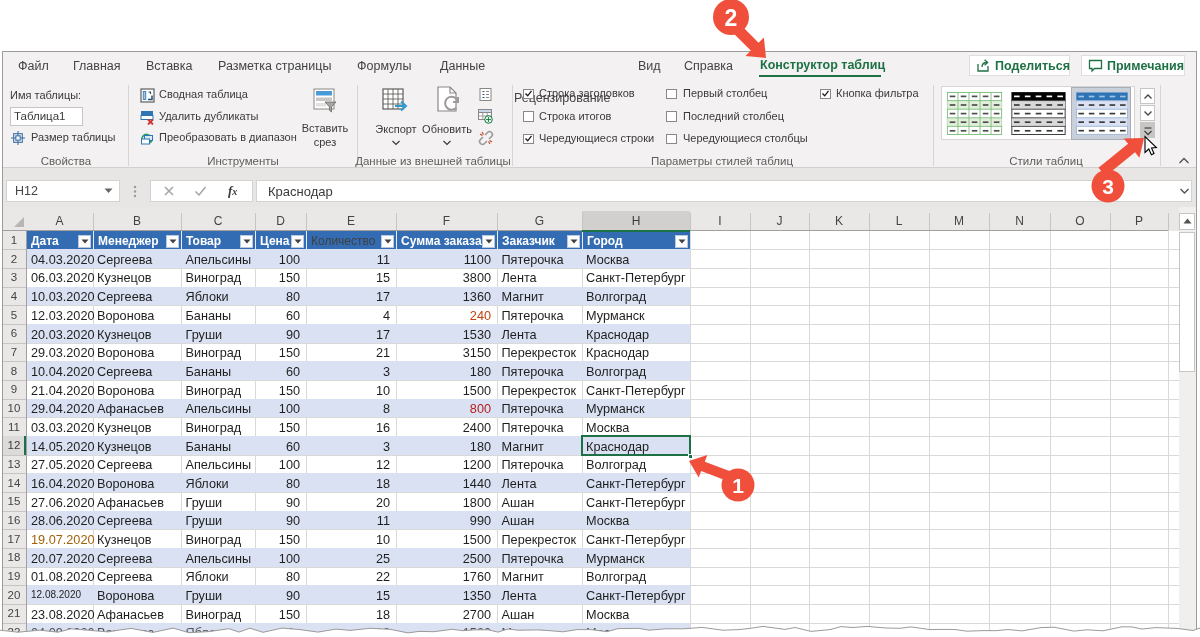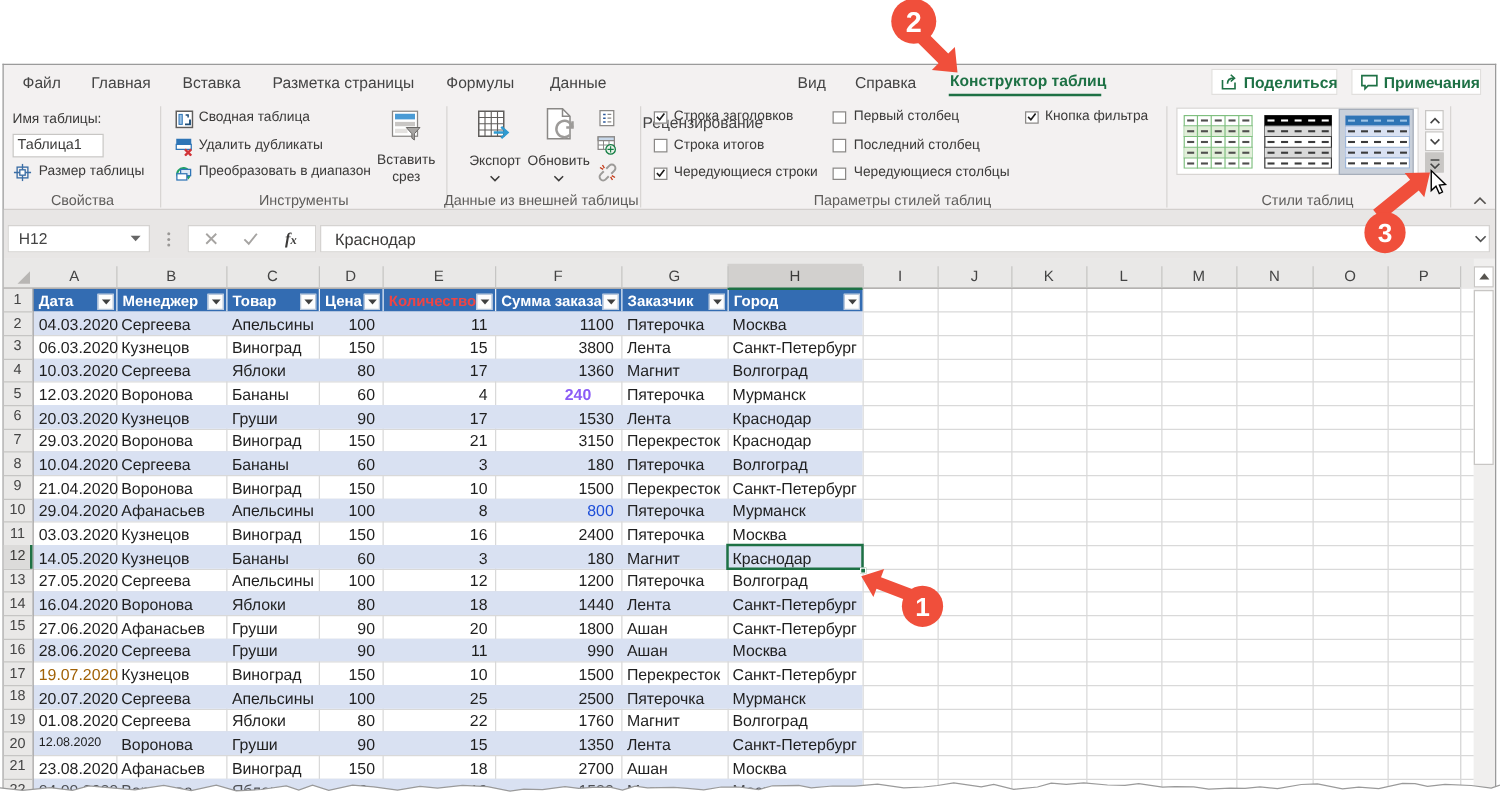--- a/index.html
+++ b/index.html
@@ -362,21 +362,21 @@
 <div class="txt" style="right:900px;top:290.1px;font-size:12.7px;color:#1f1f1f;">80</div>
 <div class="txt" style="right:810px;top:290.1px;font-size:12.7px;color:#1f1f1f;">17</div>
 <div class="txt" style="right:709px;top:290.1px;font-size:12.7px;color:#1f1f1f;">1360</div>
 <div class="txt" style="left:501.5px;top:290.1px;font-size:12.7px;color:#1f1f1f;">Магнит</div>
 <div class="txt" style="left:586px;top:290.1px;font-size:12.7px;color:#1f1f1f;">Волгоград</div>
 <div class="txt" style="left:31px;top:308.8px;font-size:12.7px;color:#1f1f1f;">12.03.2020</div>
 <div class="txt" style="left:97px;top:308.8px;font-size:12.7px;color:#1f1f1f;">Воронова</div>
 <div class="txt" style="left:185.5px;top:308.8px;font-size:12.7px;color:#1f1f1f;">Бананы</div>
 <div class="txt" style="right:900px;top:308.8px;font-size:12.7px;color:#1f1f1f;">60</div>
 <div class="txt" style="right:810px;top:308.8px;font-size:12.7px;color:#1f1f1f;">4</div>
-<div class="txt" style="right:727px;top:308.8px;font-size:12.7px;color:#8b5cf6;font-weight:bold;">240</div>
+<div class="txt" style="right:709px;top:308.8px;font-size:12.7px;color:#c2410c;">240</div>
 <div class="txt" style="left:501.5px;top:308.8px;font-size:12.7px;color:#1f1f1f;">Пятерочка</div>
 <div class="txt" style="left:586px;top:308.8px;font-size:12.7px;color:#1f1f1f;">Мурманск</div>
 <div class="txt" style="left:31px;top:327.5px;font-size:12.7px;color:#1f1f1f;">20.03.2020</div>
 <div class="txt" style="left:97px;top:327.5px;font-size:12.7px;color:#1f1f1f;">Кузнецов</div>
 <div class="txt" style="left:185.5px;top:327.5px;font-size:12.7px;color:#1f1f1f;">Груши</div>
 <div class="txt" style="right:900px;top:327.5px;font-size:12.7px;color:#1f1f1f;">90</div>
 <div class="txt" style="right:810px;top:327.5px;font-size:12.7px;color:#1f1f1f;">17</div>
 <div class="txt" style="right:709px;top:327.5px;font-size:12.7px;color:#1f1f1f;">1530</div>
 <div class="txt" style="left:501.5px;top:327.5px;font-size:12.7px;color:#1f1f1f;">Лента</div>
 <div class="txt" style="left:586px;top:327.5px;font-size:12.7px;color:#1f1f1f;">Краснодар</div>
@@ -402,21 +402,21 @@
 <div class="txt" style="right:900px;top:383.5px;font-size:12.7px;color:#1f1f1f;">150</div>
 <div class="txt" style="right:810px;top:383.5px;font-size:12.7px;color:#1f1f1f;">10</div>
 <div class="txt" style="right:709px;top:383.5px;font-size:12.7px;color:#1f1f1f;">1500</div>
 <div class="txt" style="left:501.5px;top:383.5px;font-size:12.7px;color:#1f1f1f;">Перекресток</div>
 <div class="txt" style="left:586px;top:383.5px;font-size:12.7px;color:#1f1f1f;">Санкт-Петербург</div>
 <div class="txt" style="left:31px;top:402.1px;font-size:12.7px;color:#1f1f1f;">29.04.2020</div>
 <div class="txt" style="left:97px;top:402.1px;font-size:12.7px;color:#1f1f1f;">Афанасьев</div>
 <div class="txt" style="left:185.5px;top:402.1px;font-size:12.7px;color:#1f1f1f;">Апельсины</div>
 <div class="txt" style="right:900px;top:402.1px;font-size:12.7px;color:#1f1f1f;">100</div>
 <div class="txt" style="right:810px;top:402.1px;font-size:12.7px;color:#1f1f1f;">8</div>
-<div class="txt" style="right:709px;top:402.1px;font-size:12.7px;color:#1d4ed8;">800</div>
+<div class="txt" style="right:709px;top:402.1px;font-size:12.7px;color:#b91c1c;">800</div>
 <div class="txt" style="left:501.5px;top:402.1px;font-size:12.7px;color:#1f1f1f;">Пятерочка</div>
 <div class="txt" style="left:586px;top:402.1px;font-size:12.7px;color:#1f1f1f;">Мурманск</div>
 <div class="txt" style="left:31px;top:420.8px;font-size:12.7px;color:#1f1f1f;">03.03.2020</div>
 <div class="txt" style="left:97px;top:420.8px;font-size:12.7px;color:#1f1f1f;">Кузнецов</div>
 <div class="txt" style="left:185.5px;top:420.8px;font-size:12.7px;color:#1f1f1f;">Виноград</div>
 <div class="txt" style="right:900px;top:420.8px;font-size:12.7px;color:#1f1f1f;">150</div>
 <div class="txt" style="right:810px;top:420.8px;font-size:12.7px;color:#1f1f1f;">16</div>
 <div class="txt" style="right:709px;top:420.8px;font-size:12.7px;color:#1f1f1f;">2400</div>
 <div class="txt" style="left:501.5px;top:420.8px;font-size:12.7px;color:#1f1f1f;">Пятерочка</div>
 <div class="txt" style="left:586px;top:420.8px;font-size:12.7px;color:#1f1f1f;">Москва</div>
@@ -516,21 +516,21 @@
 <div class="abs" style="left:239.5px;top:234.8px;width:13.5px;height:13.5px;background:#fdfdfd;border:1px solid #b9c8dc;"></div>
 <svg class="abs" style="left:242.7px;top:239.3px;" width="8" height="5" viewBox="0 0 8 5">
     <path d="M0.5 0.5 L4 4.5 L7.5 0.5 z" fill="#404040"></path>
   </svg>
 <div class="txt" style="left:260px;top:234.1px;font-size:12px;font-weight:bold;color:#fff;">Цена</div>
 <div class="abs" style="left:255px;top:230.5px;width:1px;height:18.67px;background:#e8eef7;"></div>
 <div class="abs" style="left:290.5px;top:234.8px;width:13.5px;height:13.5px;background:#fdfdfd;border:1px solid #b9c8dc;"></div>
 <svg class="abs" style="left:293.7px;top:239.3px;" width="8" height="5" viewBox="0 0 8 5">
     <path d="M0.5 0.5 L4 4.5 L7.5 0.5 z" fill="#404040"></path>
   </svg>
-<div class="txt" style="left:311px;top:234.1px;font-size:12px;font-weight:bold;color:#ef4444;">Количество</div>
+<div class="txt" style="left:311px;top:234.1px;font-size:12px;font-weight:normal;color:#404040;">Количество</div>
 <div class="abs" style="left:306px;top:230.5px;width:1px;height:18.67px;background:#e8eef7;"></div>
 <div class="abs" style="left:380.5px;top:234.8px;width:13.5px;height:13.5px;background:#fdfdfd;border:1px solid #b9c8dc;"></div>
 <svg class="abs" style="left:383.7px;top:239.3px;" width="8" height="5" viewBox="0 0 8 5">
     <path d="M0.5 0.5 L4 4.5 L7.5 0.5 z" fill="#404040"></path>
   </svg>
 <div class="txt" style="left:401px;top:234.1px;font-size:12px;font-weight:bold;color:#fff;">Сумма заказа</div>
 <div class="abs" style="left:396px;top:230.5px;width:1px;height:18.67px;background:#e8eef7;"></div>
 <div class="abs" style="left:481.5px;top:234.8px;width:13.5px;height:13.5px;background:#fdfdfd;border:1px solid #b9c8dc;"></div>
 <svg class="abs" style="left:484.7px;top:239.3px;" width="8" height="5" viewBox="0 0 8 5">
     <path d="M0.5 0.5 L4 4.5 L7.5 0.5 z" fill="#404040"></path>

